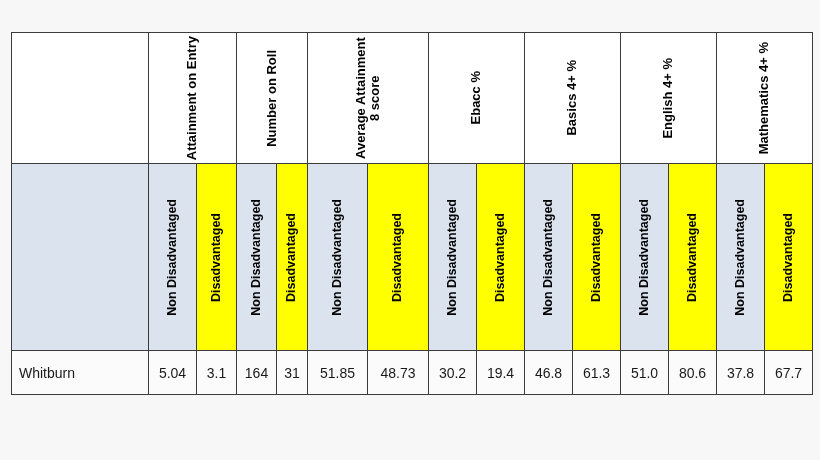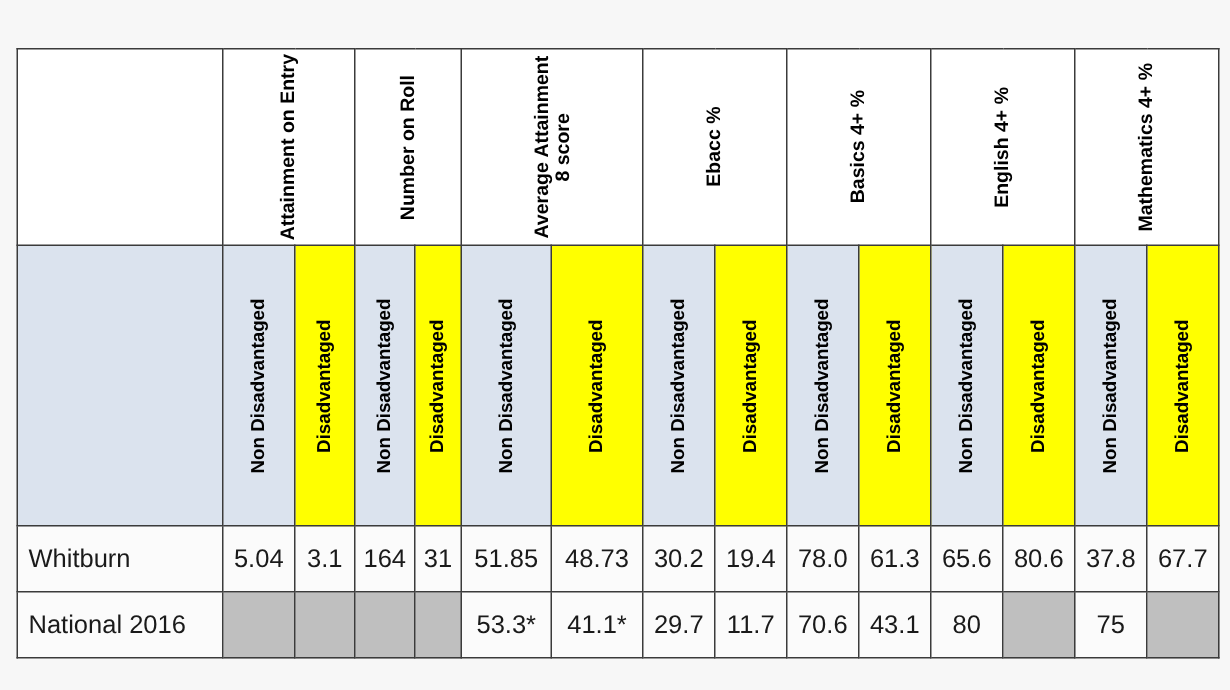--- a/index.html
+++ b/index.html
@@ -94,21 +94,21 @@
 
   .c-blue { background: #dbe3ee !important; }
   .c-yellow { background: #ffff00 !important; }
   .c-grey { background: #bfbfbf !important; }
 
   
   tr.data-row td {
     height: 44px;
     text-align: center;
     vertical-align: middle;
-    font-size: 17px;
+    font-size: 14px;
     color: #1a1a1a;
   }
 
   td.row-label {
     text-align: left !important;
     padding-left: 7px !important;
     font-size: 17px;
     color: #1a1a1a;
     white-space: nowrap;
   }
@@ -272,41 +272,24 @@
     <tr class="data-row">
       <td class="row-label">Whitburn</td>
       <td>5.04</td>
       <td>3.1</td>
       <td>164</td>
       <td>31</td>
       <td>51.85</td>
       <td>48.73</td>
       <td>30.2</td>
       <td>19.4</td>
-      <td>78.0</td>
+      <td>46.8</td>
       <td>61.3</td>
-      <td>65.6</td>
+      <td>51.0</td>
       <td>80.6</td>
       <td>37.8</td>
       <td>67.7</td>
     </tr>
 
-    <tr class="data-row">
-      <td class="row-label">National 2016</td>
-      <td class="c-grey"></td>
-      <td class="c-grey"></td>
-      <td class="c-grey"></td>
-      <td class="c-grey"></td>
-      <td>53.3*</td>
-      <td>41.1*</td>
-      <td>29.7</td>
-      <td>11.7</td>
-      <td>70.6</td>
-      <td>43.1</td>
-      <td>80</td>
-      <td class="c-grey"></td>
-      <td>75</td>
-      <td class="c-grey"></td>
-    </tr>
 
   </tbody>
     </table>
 </div>
 
 </body></html>

